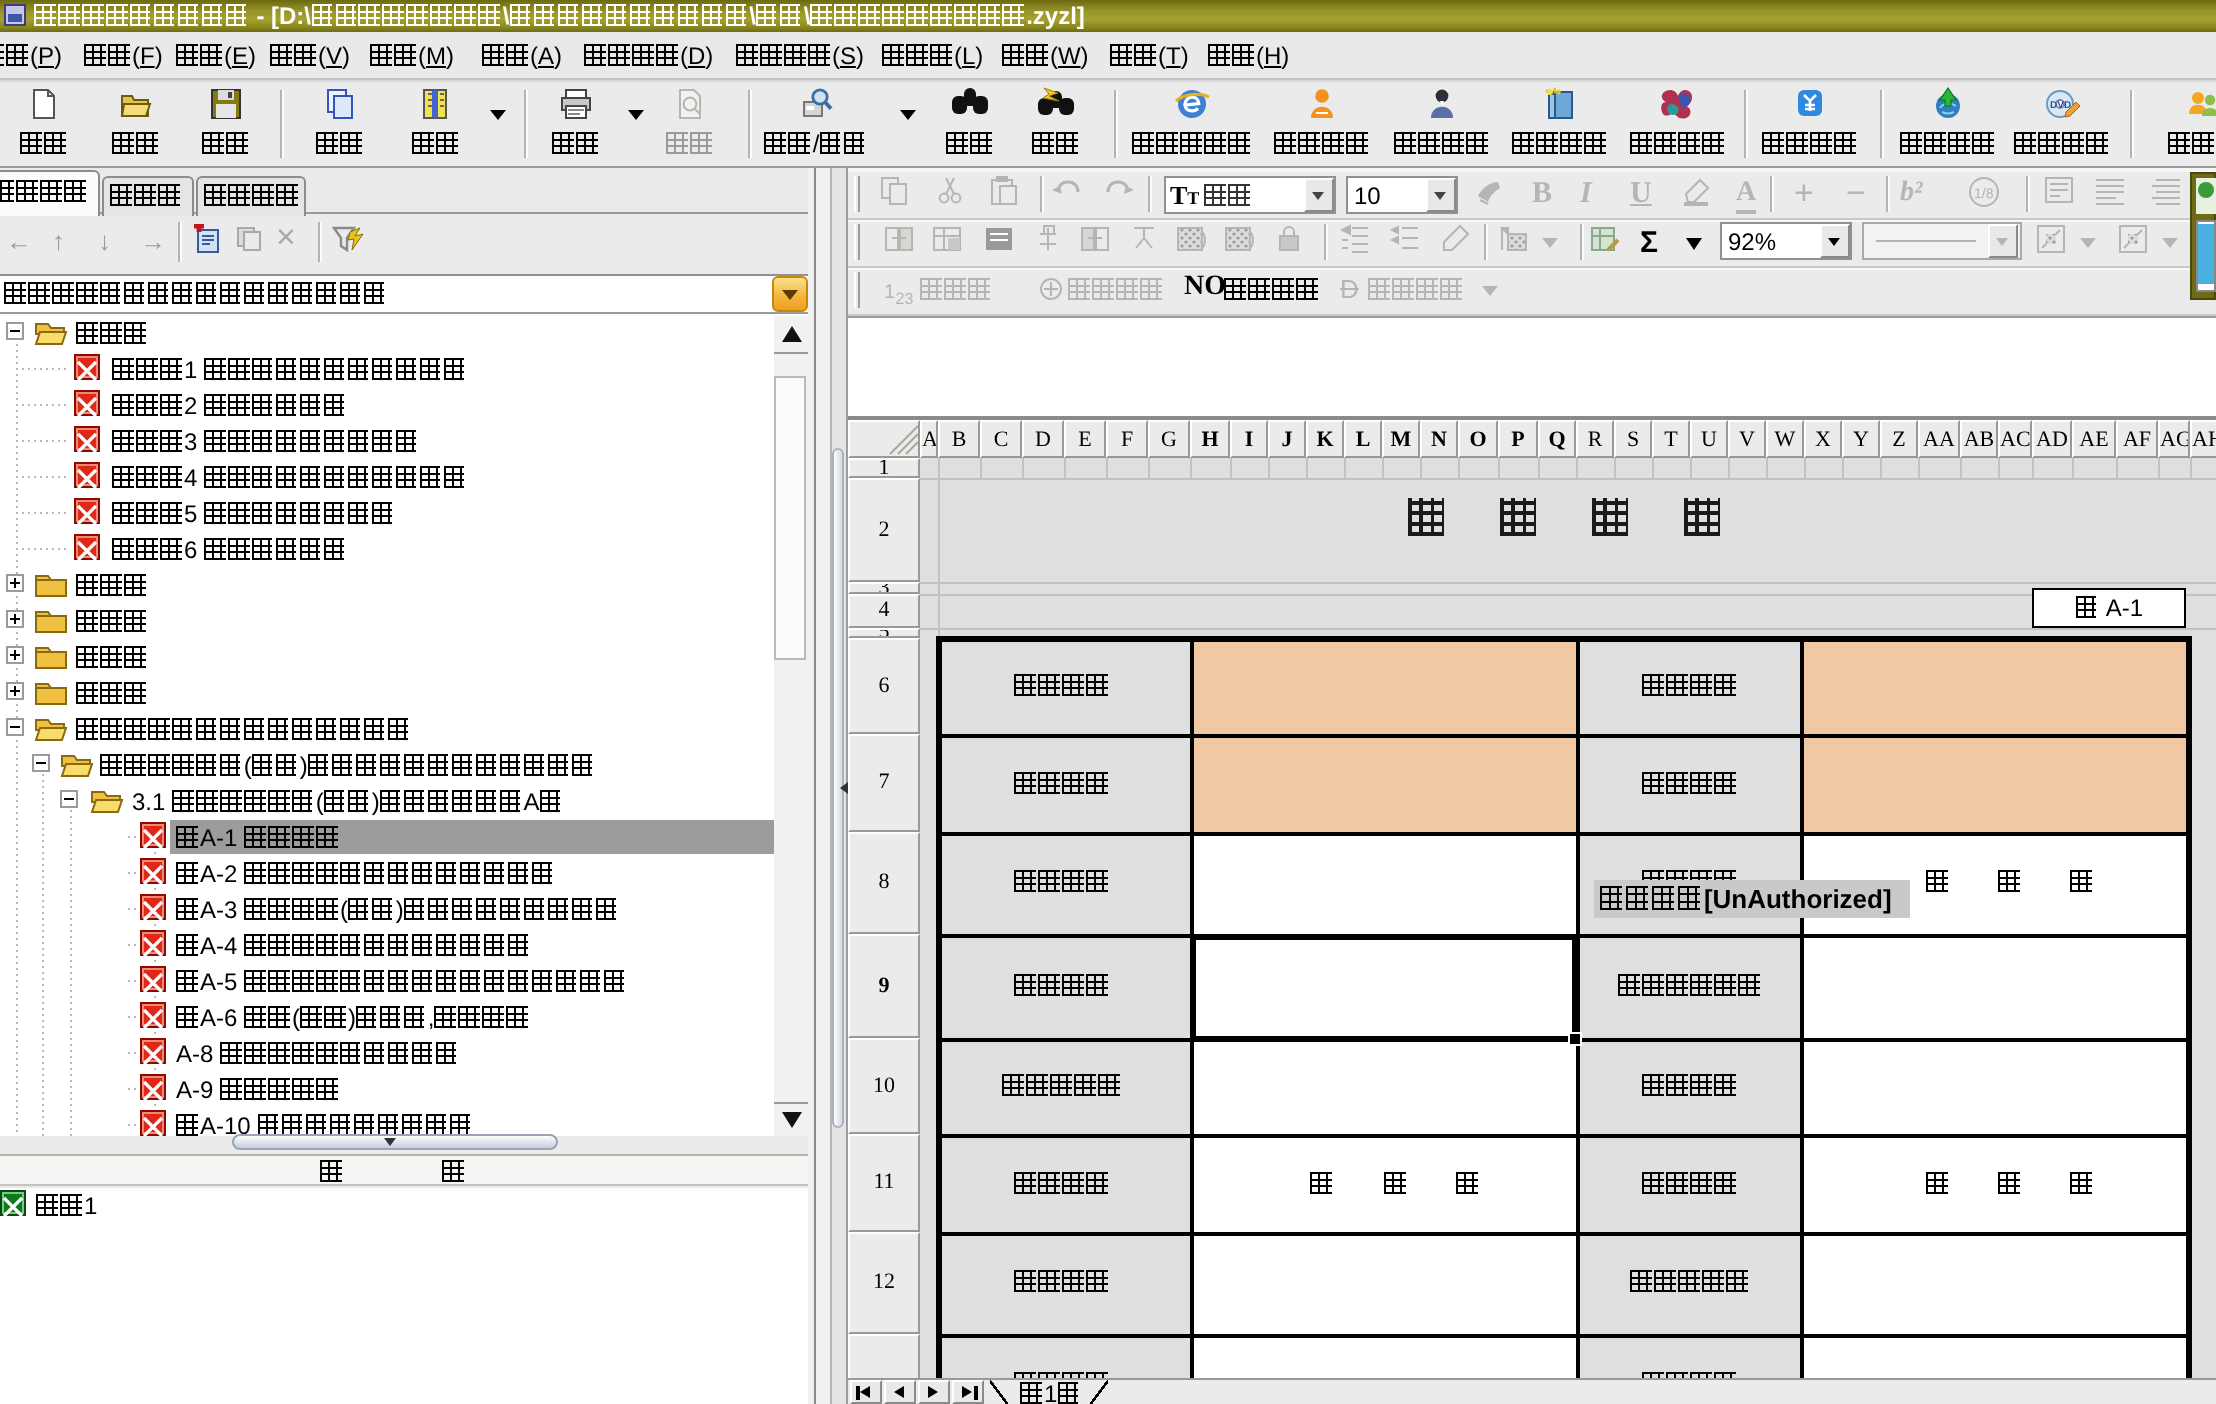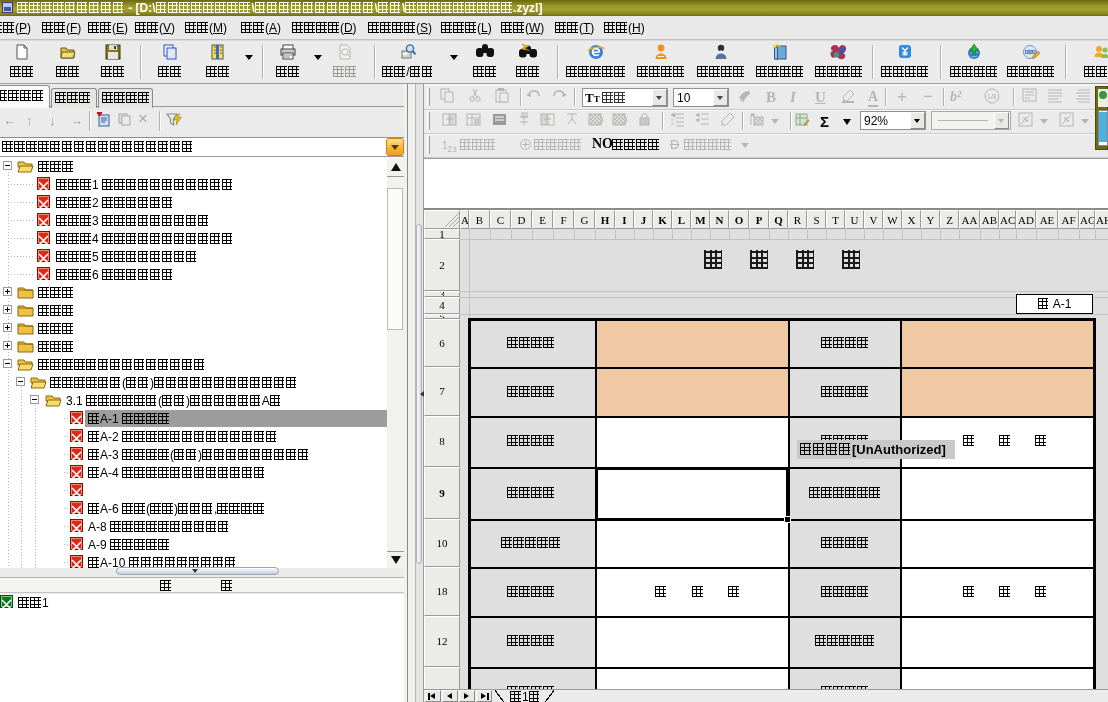--- a/index.html
+++ b/index.html
@@ -360,20 +360,21 @@
 <div class="ab" style="left:64px;top:315px;width:6px;height:1px;background:repeating-linear-gradient(90deg,#b8b8b8 0 1px,transparent 1px 3px)"></div>
 <div class="ab" style="left:70px;top:308px;width:13px;height:13px;background:#e02818;border:1px solid #8a0c00;box-shadow:inset 0 0 0 1px #f08878"><svg width="11" height="11">
           <path d="M1 1l9 9M10 1l-9 9" stroke="#fff" stroke-width="1.6"></path>
         </svg></div>
 <div class="ab" style="left:88px;top:309px;font-size:12px;white-space:nowrap"><i></i>A-4 <i></i><i></i><i></i><i></i><i></i><i></i><i></i><i></i><i></i><i></i><i></i><i></i></div>
 <div class="ab" style="left:77px;top:333px;width:-9px;height:1px"></div>
 <div class="ab" style="left:64px;top:333px;width:6px;height:1px;background:repeating-linear-gradient(90deg,#b8b8b8 0 1px,transparent 1px 3px)"></div>
 <div class="ab" style="left:70px;top:326px;width:13px;height:13px;background:#e02818;border:1px solid #8a0c00;box-shadow:inset 0 0 0 1px #f08878"><svg width="11" height="11">
           <path d="M1 1l9 9M10 1l-9 9" stroke="#fff" stroke-width="1.6"></path>
         </svg></div>
+<div class="ab" style="left:88px;top:327px;font-size:12px;white-space:nowrap"><i></i>A-5 <i></i><i></i><i></i><i></i><i></i><i></i><i></i><i></i><i></i><i></i><i></i><i></i><i></i><i></i><i></i><i></i></div>
 <div class="ab" style="left:77px;top:351px;width:-9px;height:1px"></div>
 <div class="ab" style="left:64px;top:351px;width:6px;height:1px;background:repeating-linear-gradient(90deg,#b8b8b8 0 1px,transparent 1px 3px)"></div>
 <div class="ab" style="left:70px;top:344px;width:13px;height:13px;background:#e02818;border:1px solid #8a0c00;box-shadow:inset 0 0 0 1px #f08878"><svg width="11" height="11">
           <path d="M1 1l9 9M10 1l-9 9" stroke="#fff" stroke-width="1.6"></path>
         </svg></div>
 <div class="ab" style="left:88px;top:345px;font-size:12px;white-space:nowrap"><i></i>A-6 <i></i><i></i>(<i></i><i></i>)<i></i><i></i><i></i>,<i></i><i></i><i></i><i></i></div>
 <div class="ab" style="left:77px;top:369px;width:-9px;height:1px"></div>
 <div class="ab" style="left:64px;top:369px;width:6px;height:1px;background:repeating-linear-gradient(90deg,#b8b8b8 0 1px,transparent 1px 3px)"></div>
 <div class="ab" style="left:70px;top:362px;width:13px;height:13px;background:#e02818;border:1px solid #8a0c00;box-shadow:inset 0 0 0 1px #f08878"><svg width="11" height="11">
           <path d="M1 1l9 9M10 1l-9 9" stroke="#fff" stroke-width="1.6"></path>
@@ -639,21 +640,21 @@
 <div class="ab" style="left:0px;top:19px;width:36px;height:9.5px;background:#ebebe9;border-right:1px solid #999999;border-bottom:1px solid #999999;border-top:1px solid #fff;border-left:1px solid #fff;font-family:'Liberation Serif',serif;font-size:11px;text-align:center;color:#000;overflow:hidden;display:flex;align-items:center;justify-content:center">1</div>
 <div class="ab" style="left:0px;top:28.5px;width:36px;height:52.5px;background:#ebebe9;border-right:1px solid #999999;border-bottom:1px solid #999999;border-top:1px solid #fff;border-left:1px solid #fff;font-family:'Liberation Serif',serif;font-size:11px;text-align:center;color:#000;overflow:hidden;display:flex;align-items:center;justify-content:center">2</div>
 <div class="ab" style="left:0px;top:81px;width:36px;height:5.5px;background:#ebebe9;border-right:1px solid #999999;border-bottom:1px solid #999999;border-top:1px solid #fff;border-left:1px solid #fff;font-family:'Liberation Serif',serif;font-size:11px;text-align:center;color:#000;overflow:hidden;display:flex;align-items:center;justify-content:center">3</div>
 <div class="ab" style="left:0px;top:86.5px;width:36px;height:17.0px;background:#ebebe9;border-right:1px solid #999999;border-bottom:1px solid #999999;border-top:1px solid #fff;border-left:1px solid #fff;font-family:'Liberation Serif',serif;font-size:11px;text-align:center;color:#000;overflow:hidden;display:flex;align-items:center;justify-content:center">4</div>
 <div class="ab" style="left:0px;top:103.5px;width:36px;height:5.0px;background:#ebebe9;border-right:1px solid #999999;border-bottom:1px solid #999999;border-top:1px solid #fff;border-left:1px solid #fff;font-family:'Liberation Serif',serif;font-size:11px;text-align:center;color:#000;overflow:hidden;display:flex;align-items:center;justify-content:center">5</div>
 <div class="ab" style="left:0px;top:108.5px;width:36px;height:48.5px;background:#ebebe9;border-right:1px solid #999999;border-bottom:1px solid #999999;border-top:1px solid #fff;border-left:1px solid #fff;font-family:'Liberation Serif',serif;font-size:11px;text-align:center;color:#000;overflow:hidden;display:flex;align-items:center;justify-content:center">6</div>
 <div class="ab" style="left:0px;top:157px;width:36px;height:48.5px;background:#ebebe9;border-right:1px solid #999999;border-bottom:1px solid #999999;border-top:1px solid #fff;border-left:1px solid #fff;font-family:'Liberation Serif',serif;font-size:11px;text-align:center;color:#000;overflow:hidden;display:flex;align-items:center;justify-content:center">7</div>
 <div class="ab" style="left:0px;top:205.5px;width:36px;height:51.5px;background:#ebebe9;border-right:1px solid #999999;border-bottom:1px solid #999999;border-top:1px solid #fff;border-left:1px solid #fff;font-family:'Liberation Serif',serif;font-size:11px;text-align:center;color:#000;overflow:hidden;display:flex;align-items:center;justify-content:center">8</div>
 <div class="ab" style="left:0px;top:257px;width:36px;height:52px;background:#ebebe9;border-right:1px solid #999999;border-bottom:1px solid #999999;border-top:1px solid #fff;border-left:1px solid #fff;font-family:'Liberation Serif',serif;font-size:11px;font-weight:bold;text-align:center;color:#000;overflow:hidden;display:flex;align-items:center;justify-content:center">9</div>
 <div class="ab" style="left:0px;top:309px;width:36px;height:48px;background:#ebebe9;border-right:1px solid #999999;border-bottom:1px solid #999999;border-top:1px solid #fff;border-left:1px solid #fff;font-family:'Liberation Serif',serif;font-size:11px;text-align:center;color:#000;overflow:hidden;display:flex;align-items:center;justify-content:center">10</div>
-<div class="ab" style="left:0px;top:357px;width:36px;height:48.5px;background:#ebebe9;border-right:1px solid #999999;border-bottom:1px solid #999999;border-top:1px solid #fff;border-left:1px solid #fff;font-family:'Liberation Serif',serif;font-size:11px;text-align:center;color:#000;overflow:hidden;display:flex;align-items:center;justify-content:center">18</div>
+<div class="ab" style="left:0px;top:357px;width:36px;height:48.5px;background:#ebebe9;border-right:1px solid #999999;border-bottom:1px solid #999999;border-top:1px solid #fff;border-left:1px solid #fff;font-family:'Liberation Serif',serif;font-size:11px;text-align:center;color:#000;overflow:hidden;display:flex;align-items:center;justify-content:center">11</div>
 <div class="ab" style="left:0px;top:405.5px;width:36px;height:51.5px;background:#ebebe9;border-right:1px solid #999999;border-bottom:1px solid #999999;border-top:1px solid #fff;border-left:1px solid #fff;font-family:'Liberation Serif',serif;font-size:11px;text-align:center;color:#000;overflow:hidden;display:flex;align-items:center;justify-content:center">12</div>
 <div class="ab" style="left:0px;top:457px;width:36px;height:23px;background:#ebebe9;border-right:1px solid #999999;border-bottom:1px solid #999999;border-top:1px solid #fff;border-left:1px solid #fff;font-family:'Liberation Serif',serif;font-size:11px;text-align:center;color:#000;overflow:hidden;display:flex;align-items:center;justify-content:center"></div>
 <div class="ab" style="left:36px;top:28.5px;width:648px;height:1px;background:#c2c2c2"></div>
 <div class="ab" style="left:36px;top:81px;width:648px;height:1px;background:#c2c2c2"></div>
 <div class="ab" style="left:36px;top:86.5px;width:648px;height:1px;background:#c2c2c2"></div>
 <div class="ab" style="left:36px;top:103.5px;width:648px;height:1px;background:#c2c2c2"></div>
 <div class="ab" style="left:45px;top:19px;width:1px;height:89.5px;background:#c2c2c2"></div>
 <div class="ab" style="left:45px;top:19px;width:1px;height:9.5px;background:#c2c2c2"></div>
 <div class="ab" style="left:66px;top:19px;width:1px;height:9.5px;background:#c2c2c2"></div>
 <div class="ab" style="left:87px;top:19px;width:1px;height:9.5px;background:#c2c2c2"></div>

